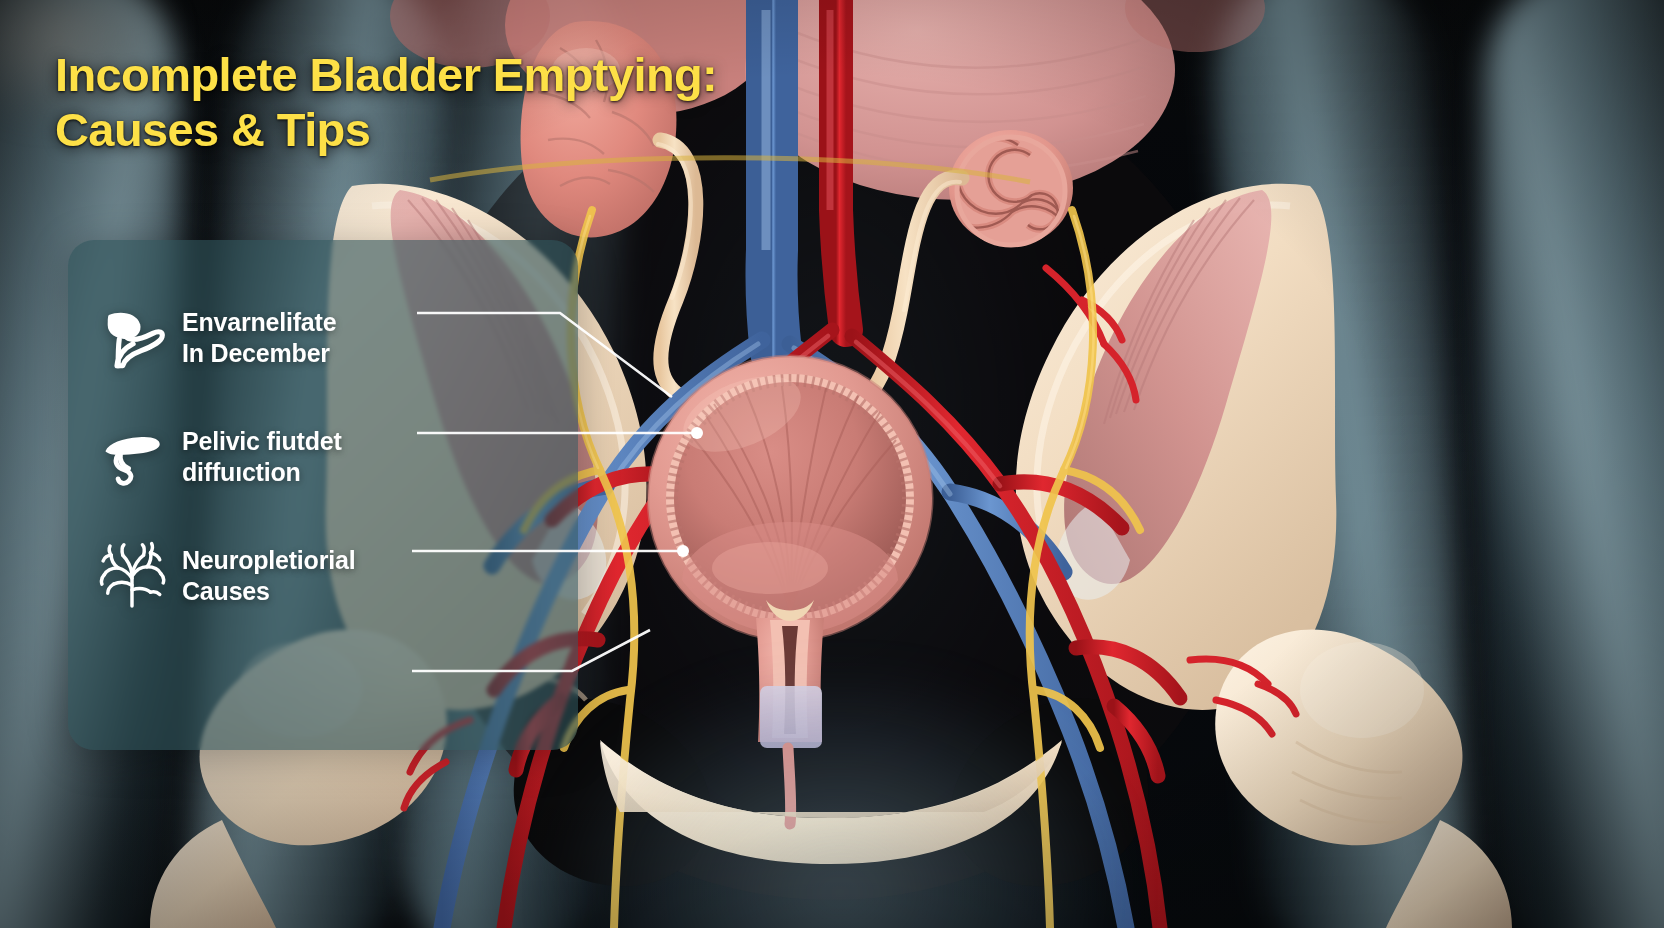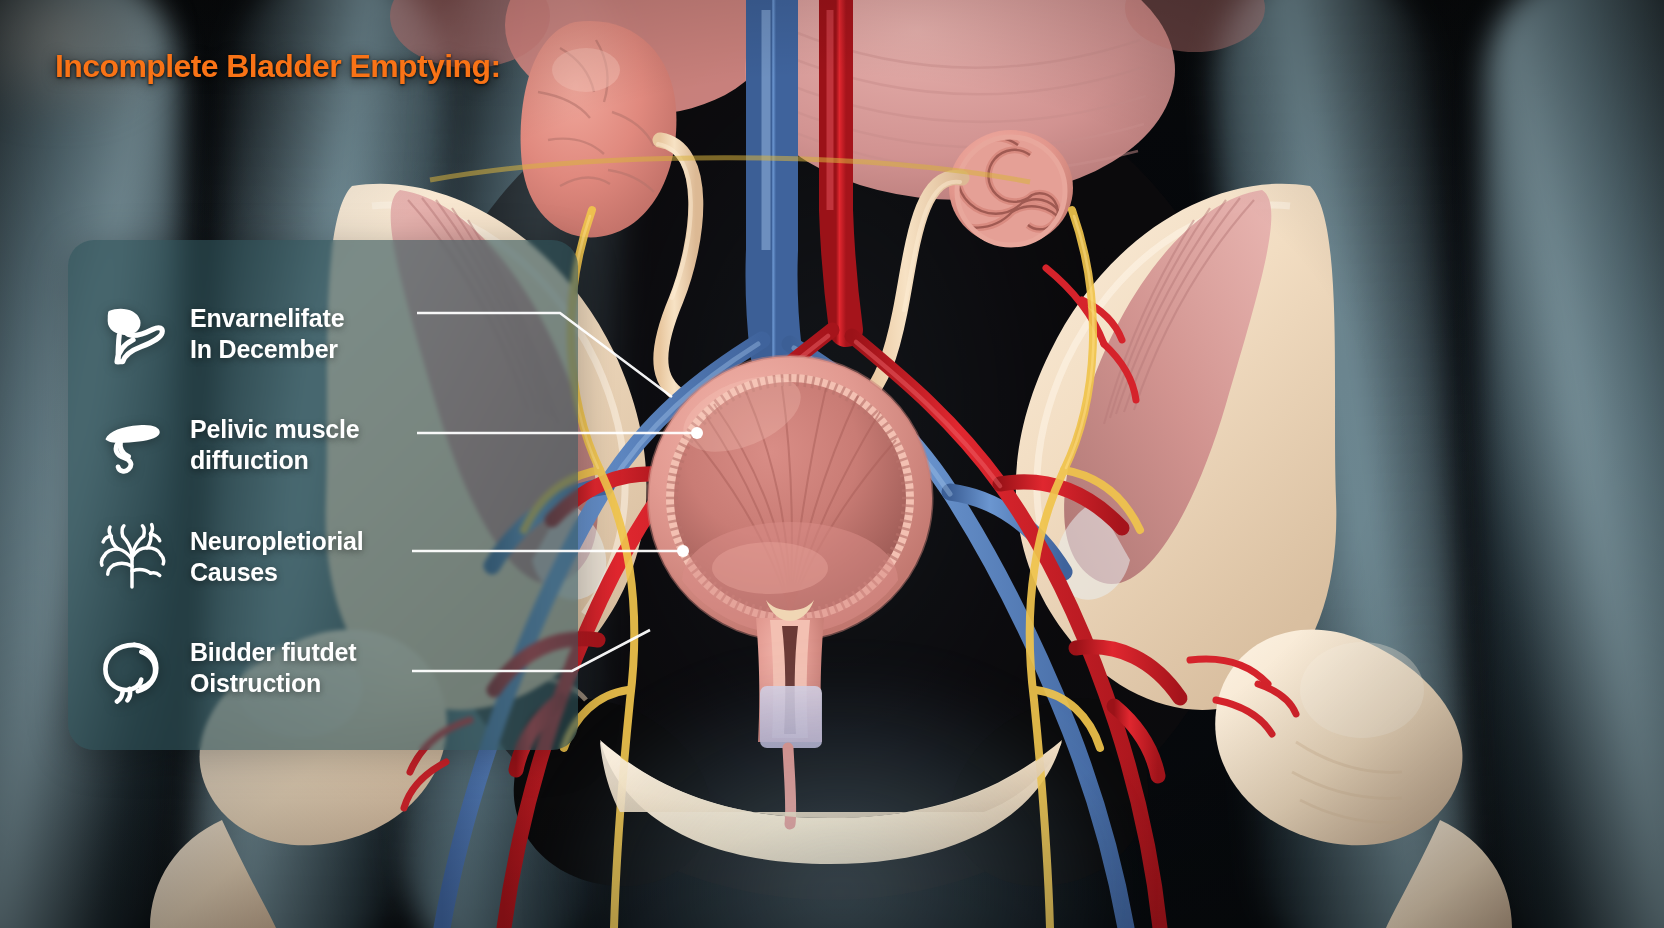--- a/index.html
+++ b/index.html
@@ -37,34 +37,34 @@
     background:radial-gradient(ellipse at 45% 45%, rgba(215,200,185,.45), rgba(150,140,130,.15) 58%, transparent 78%);
     filter:blur(16px); }
   .vignette{ position:absolute; inset:0; pointer-events:none;
     background:radial-gradient(ellipse 1200px 820px at 50% 48%, transparent 45%, rgba(0,0,0,.55) 100%); }
 
   
   #anatomy{ position:absolute; left:0; top:0; width:1664px; height:928px; }
 
   
   .title{ position:absolute; left:55px; top:48px; z-index:40;
-    font-size:32px; font-weight:800; color:#f97316; line-height:1.17;
+    font-size:47px; font-weight:800; color:#fde047; line-height:1.17;
     letter-spacing:-.6px;
     text-shadow:0 2px 14px rgba(0,0,0,.75), 0 1px 3px rgba(0,0,0,.9); }
   .title span{ display:block; }
 
   
   #legend{ position:absolute; left:68px; top:240px; width:510px; height:510px; z-index:30;
     background:rgba(46,82,88,.62);
     border-radius:26px;
     backdrop-filter:blur(2px);
     box-shadow:0 6px 40px rgba(0,0,0,.28);
     padding:38px 26px 26px 26px;
     display:flex; flex-direction:column; justify-content:flex-start; gap:0; }
-  .l-row{ display:flex; align-items:center; gap:20px; height:119px; }
+  .l-row{ display:flex; align-items:center; gap:12px; height:119px; }
   .l-ico{ width:76px; min-width:76px; height:76px; display:flex; align-items:center; justify-content:center;
     filter:drop-shadow(0 2px 6px rgba(0,0,0,.35)); }
   .l-ico svg{ width:74px; height:74px; display:block; }
   .l-txt{ color:#fff; font-size:25px; font-weight:700; line-height:1.24;
     letter-spacing:-.2px; text-shadow:0 2px 7px rgba(0,0,0,.45); }
   .l-txt span{ display:block; }
 
   
   #connectors{ position:absolute; inset:0; z-index:35; pointer-events:none; }
 </style>
@@ -493,20 +493,21 @@
       <path d="M412,671 L572,671 L650,630"></path>
     </g>
     <g fill="#ffffff">
       <circle cx="697" cy="433" r="6"></circle>
       <circle cx="683" cy="551" r="6"></circle>
     </g>
   </svg>
 
   <div class="title">
     <span>Incomplete Bladder Emptying:</span>
+    <span>Causes &amp; Tips</span>
   </div>
 
   <div id="legend">
 
     <div class="l-row">
       <span class="l-ico">
         <svg viewBox="0 0 64 64">
           <path d="M12 12 C22 8 36 10 39 20 C41 28 34 33 27 33 C18 33 11 28 11 21 C11 16 11 13 12 12 Z" fill="#fff"></path>
           <path d="M26 30 C30 36 40 33 50 28 C56 25 59 27 58 31 C57 35 48 40 40 43 C32 46 26 50 24 56 L19 56 C20 47 25 41 33 37" fill="none" stroke="#fff" stroke-width="4.4" stroke-linecap="round" stroke-linejoin="round"></path>
           <path d="M21 33 C20 40 20 48 20 56" stroke="#fff" stroke-width="4.4" fill="none" stroke-linecap="round"></path>
@@ -520,21 +521,21 @@
 
     <div class="l-row">
       <span class="l-ico">
         <svg viewBox="0 0 64 64">
           <path d="M9 27 C12 20 24 16 38 15 C50 14 56 17 56 21 C56 25 48 28 38 29 C27 30 14 32 9 27 Z" fill="#fff"></path>
           <path d="M20 30 C16 36 19 41 25 43 C31 45 33 49 29 53 C26 56 21 55 20 51" fill="none" stroke="#fff" stroke-width="4.2" stroke-linecap="round" stroke-linejoin="round"></path>
           <path d="M22 29 C21 36 24 40 29 42" fill="none" stroke="#fff" stroke-width="4.2" stroke-linecap="round"></path>
         </svg>
       </span>
       <span class="l-txt">
-        <span>Pelivic muscle</span>
+        <span>Pelivic fiutdet</span>
         <span>diffuıction</span>
       </span>
     </div>
 
     <div class="l-row">
       <span class="l-ico">
         <svg viewBox="0 0 64 64">
           <g fill="none" stroke="#fff" stroke-width="3" stroke-linecap="round" stroke-linejoin="round">
             <path d="M32 58 L32 30"></path>
             <path d="M32 34 C28 28 24 26 20 25"></path>
@@ -559,34 +560,17 @@
             <path d="M57 30 C59 32 60 35 59 38"></path>
           </g>
         </svg>
       </span>
       <span class="l-txt">
         <span>Neuropletiorial</span>
         <span>Causes</span>
       </span>
     </div>
 
-    <div class="l-row">
-      <span class="l-ico">
-        <svg viewBox="0 0 64 64">
-          <g fill="none" stroke="#fff" stroke-width="4" stroke-linecap="round" stroke-linejoin="round">
-            <path d="M34 12 C18 12 9 22 9 33 C9 43 17 51 27 51 C34 51 39 47 40 42"></path>
-            <path d="M34 12 C45 13 53 21 53 32 C53 42 46 50 37 52"></path>
-            <path d="M40 18 C48 21 52 27 52 34 C52 41 47 47 40 49"></path>
-            <path d="M24 51 C24 56 22 59 19 61"></path>
-            <path d="M30 50 C31 55 30 58 28 60"></path>
-          </g>
-        </svg>
-      </span>
-      <span class="l-txt">
-        <span>Biıdder fiutdet</span>
-        <span>Oistruction</span>
-      </span>
-    </div>
 
   </div>
 
   <div class="vignette"></div>
 </div>
 
 </body></html>

